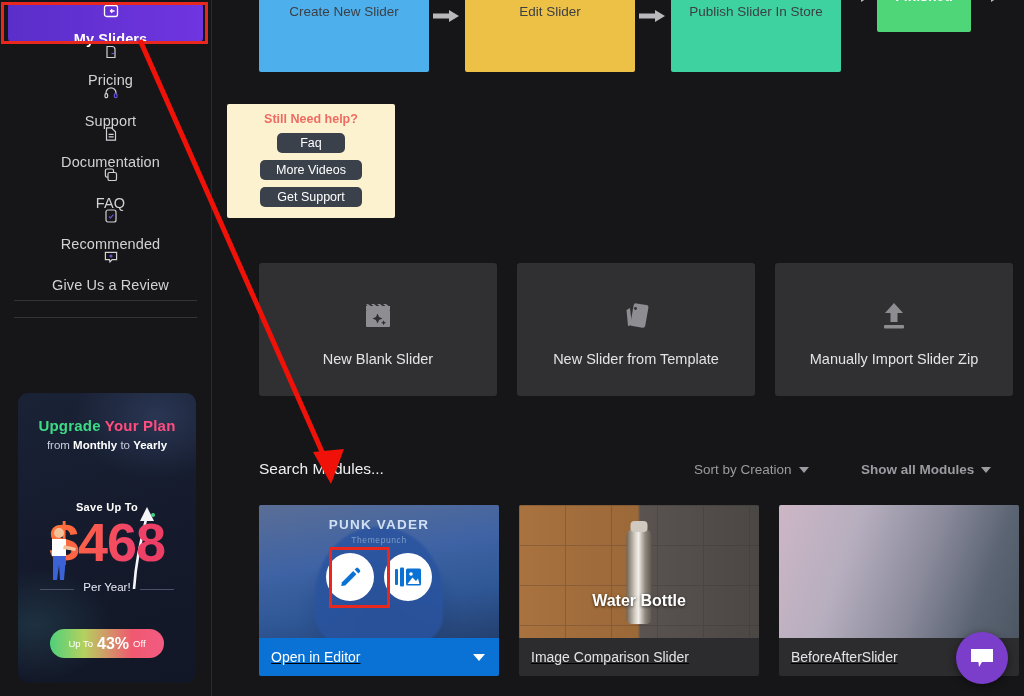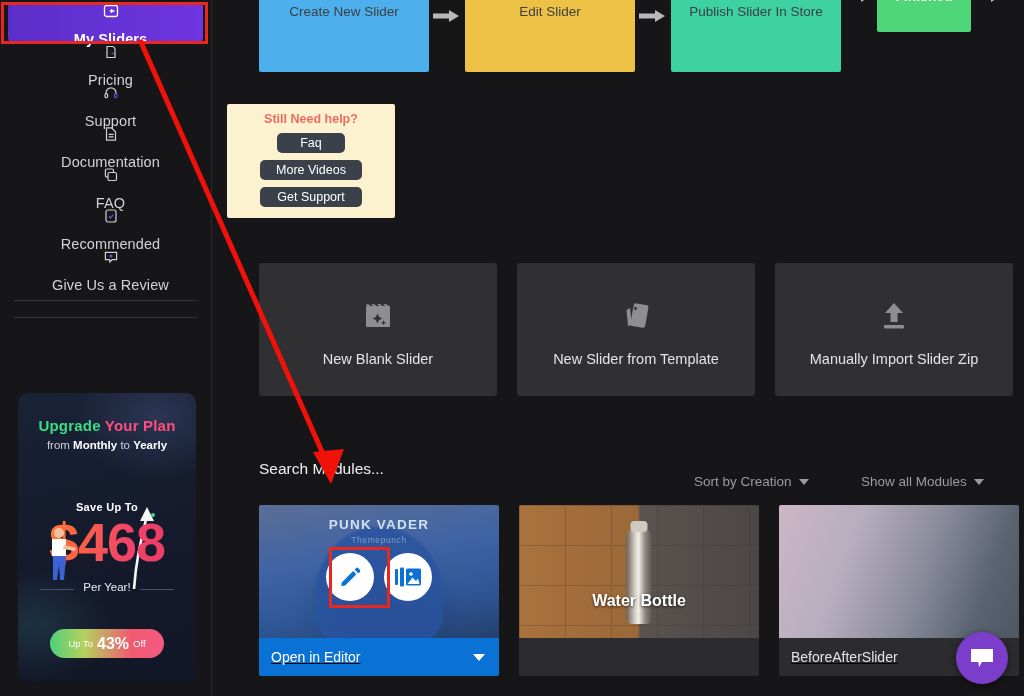--- a/index.html
+++ b/index.html
@@ -131,25 +131,25 @@
   
   #toolbar { position:absolute; left:0; right:0; top: 460px; height: 26px; }
   #search-input {
     position:absolute; left: 47px; top: 0;
     background: transparent; border: none; outline: none;
     color:#f0f0f2; font-size: 15.5px; font-family:"Liberation Sans", sans-serif;
     width: 300px; padding:0;
   }
   #search-input::placeholder { color:#f0f0f2; opacity:1; }
   .tb-select {
-    position:absolute; top: 14px; color:#9b9ba1; font-size: 13.5px;
+    position:absolute; top: 2px; color:#9b9ba1; font-size: 13.5px;
     display:flex; align-items:center; gap:7px; cursor:pointer;
   }
   #sel-sort { left: 482px; }
-  #sel-show { left: 649px; }
+  #sel-show { left: 649px; font-weight: bold; }
   .caret { width:0; height:0; border-left:5px solid transparent; border-right:5px solid transparent; border-top:6px solid #9b9ba1; }
 
   
   #sliders { position:absolute; left: 47px; top: 505px; display:flex; gap: 20px; text-decoration: underline; }
   .scard { width: 240px; border-radius:2px; overflow:hidden; position:relative; background:#2c2c2f; }
   .sthumb { height: 133px; position:relative; overflow:hidden; }
   .sfoot { height: 38px; display:flex; align-items:center; padding: 0 12px; color:#e3e3e6; font-size:14px; }
   .sfoot.editor { background:#0a72d4; color:#fff; justify-content:space-between; cursor:pointer; }
   .sfoot .dcaret { width:0;height:0;border-left:6px solid transparent;border-right:6px solid transparent;border-top:7px solid #fff; margin-right:2px;}
 
@@ -449,20 +449,21 @@
         </div>
       </div>
 
       <div class="scard">
         <div class="sthumb thumb-bottle">
           <div class="shelf"></div>
           <div class="bottle"></div>
           <div class="cap"></div>
           <div class="btitle">Water Bottle</div>
         </div>
+        <div class="sfoot">Image Comparison Slider</div>
       </div>
 
       <div class="scard">
         <div class="sthumb thumb-ba"></div>
         <div class="sfoot">BeforeAfterSlider</div>
       </div>
     </div>
 
     <div id="chat">
       <svg width="26" height="22" viewBox="0 0 26 22">

